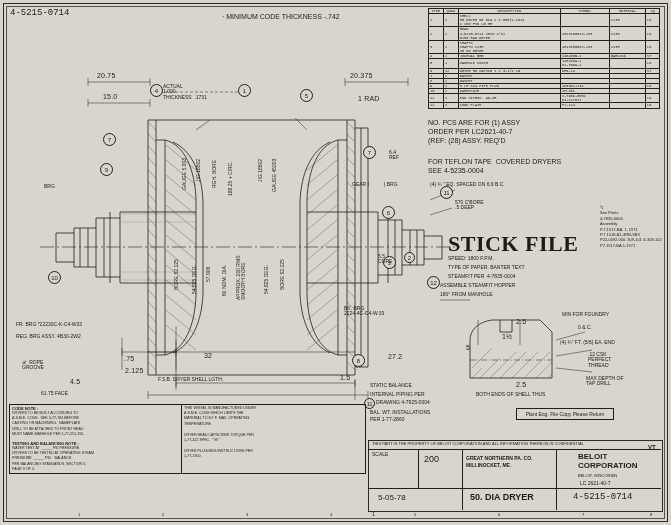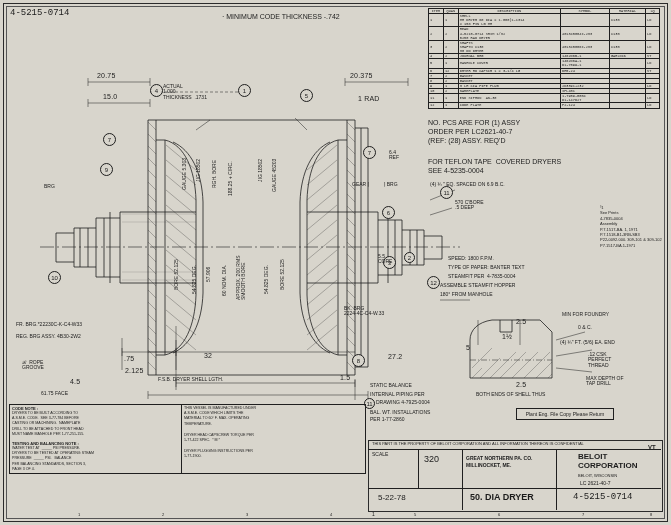--- a/index.html
+++ b/index.html
@@ -308,20 +308,21 @@
 
   <div class="txt" style="left:428px;top:118px;font-size:7px;line-height:1.3;">NO. PCS ARE FOR (1) ASSY
 ORDER PER LC2621-40-7
 (REF: (28) ASSY. REQ'D</div>
   <div class="txt" style="left:428px;top:157px;font-size:7px;line-height:1.3;">FOR TEFLON TAPE  COVERED DRYERS
 SEE 4-5235-0004</div>
   <div class="txt tiny" style="left:430px;top:182px;">(4) ¾ " EQ. SPACED ON 6.9 B.C.</div>
   <div class="txt tiny" style="left:455px;top:200px;">570 C'BORE
 .5 DEEP</div>
 
+  <div class="txt" style="left:448px;top:232px;font-size:22px;font-weight:bold;font-family:'Liberation Serif',serif;letter-spacing:.5px;">STICK FILE</div>
   <div class="txt xtiny" style="left:600px;top:205px;line-height:1.35;">³1
 See Prints
 4-7835-0004
 Assembly
 P.7.1517-BA. 1, 1971
 P.7.1518-B1-3RB-SB3
 P22-0092.000. 309-101 &amp; 309-102
 P7.1517-BA.1-1971</div>
   <div class="txt tiny" style="left:448px;top:256px;">SPEED: 1800 F.P.M.</div>
   <div class="txt tiny" style="left:448px;top:265px;">TYPE OF PAPER: BANTER TEXT</div>
@@ -391,27 +392,27 @@
 
   <div class="bd" style="left:368px;top:440px;width:293px;height:70px;background:#d8d5cc;"></div>
   <div class="txt xtiny" style="left:372px;top:442px;">THIS PART IS THE PROPERTY OF BELOIT CORPORATION AND ALL INFORMATION THEREON IS CONFIDENTIAL</div>
   <div class="ln hl" style="left:368px;top:449px;width:293px;"></div>
   <div class="ln vl" style="left:462px;top:449px;height:61px;"></div>
   <div class="ln vl" style="left:556px;top:449px;height:61px;"></div>
   <div class="ln hl" style="left:368px;top:488px;width:293px;"></div>
   <div class="ln vl" style="left:418px;top:449px;height:39px;"></div>
 
   <div class="txt tiny" style="left:372px;top:452px;">SCALE</div>
-  <div class="txt" style="left:424px;top:455px;font-size:9px;">320</div>
+  <div class="txt" style="left:424px;top:455px;font-size:9px;">200</div>
   <div class="txt tiny" style="left:466px;top:455px;line-height:1.4;font-weight:bold;">GREAT NORTHERN PA. CO.
 MILLINOCKET, ME.</div>
   <div class="txt" style="left:578px;top:452px;font-size:8px;font-weight:bold;line-height:1.15;">BELOIT
 CORPORATION</div>
   <div class="txt xtiny" style="left:578px;top:474px;">BELOIT, WISCONSIN</div>
-  <div class="txt" style="left:378px;top:494px;font-size:8px;">5-22-78</div>
+  <div class="txt" style="left:378px;top:494px;font-size:8px;">5-05-78</div>
   <div class="txt" style="left:470px;top:493px;font-size:9px;font-weight:bold;">50. DIA DRYER</div>
   <div class="txt mono" style="left:573px;top:493px;font-size:9px;">4-5215-0714</div>
   <div class="txt tiny" style="left:580px;top:481px;">LC 2621-40-7</div>
   <div class="txt tiny" style="left:648px;top:444px;font-weight:bold;font-size:6px;">VT</div>
   <div class="txt tiny" style="left:372px;top:512px;">1</div>
 
   <div class="txt xtiny" style="left:78px;top:513px;">1</div>
   <div class="txt xtiny" style="left:162px;top:513px;">2</div>
   <div class="txt xtiny" style="left:246px;top:513px;">3</div>
   <div class="txt xtiny" style="left:330px;top:513px;">4</div>

